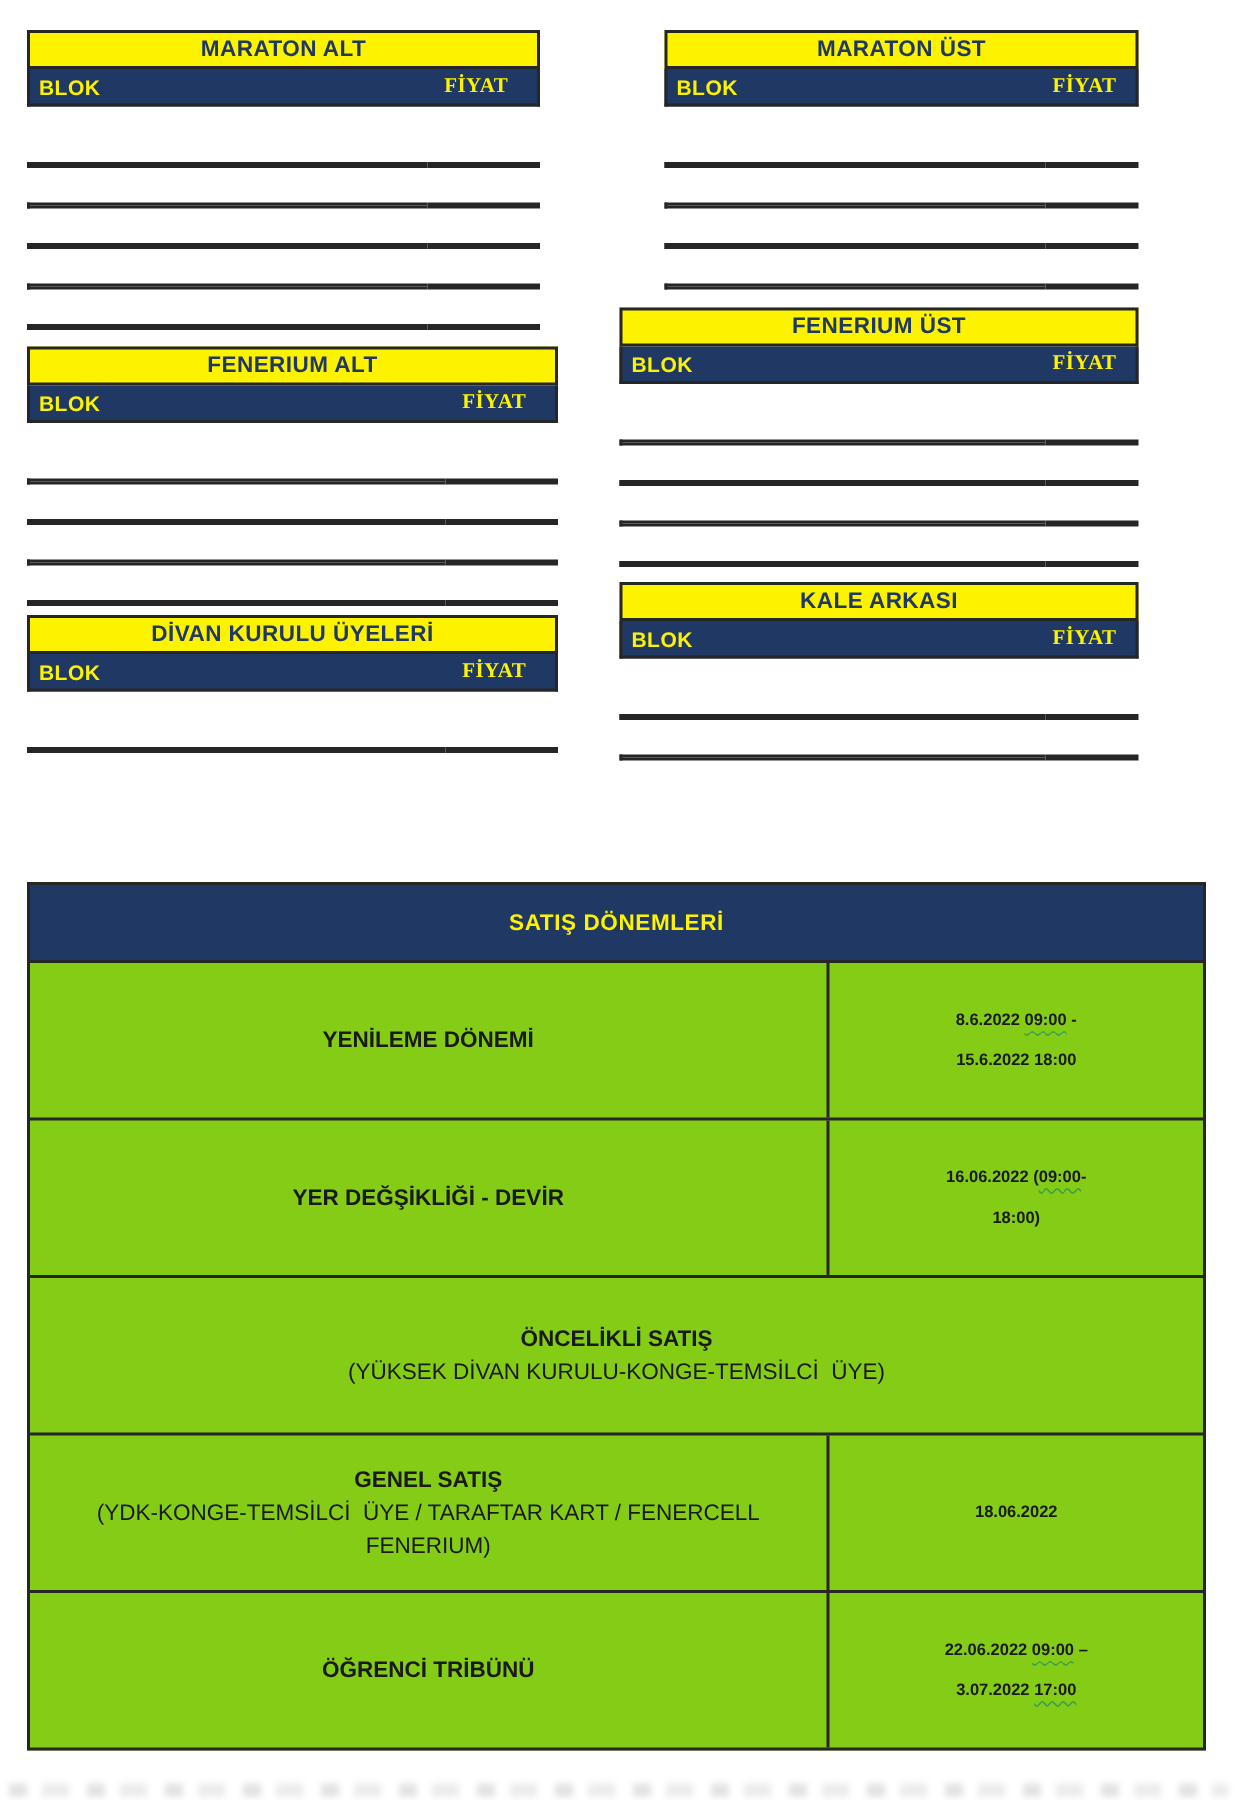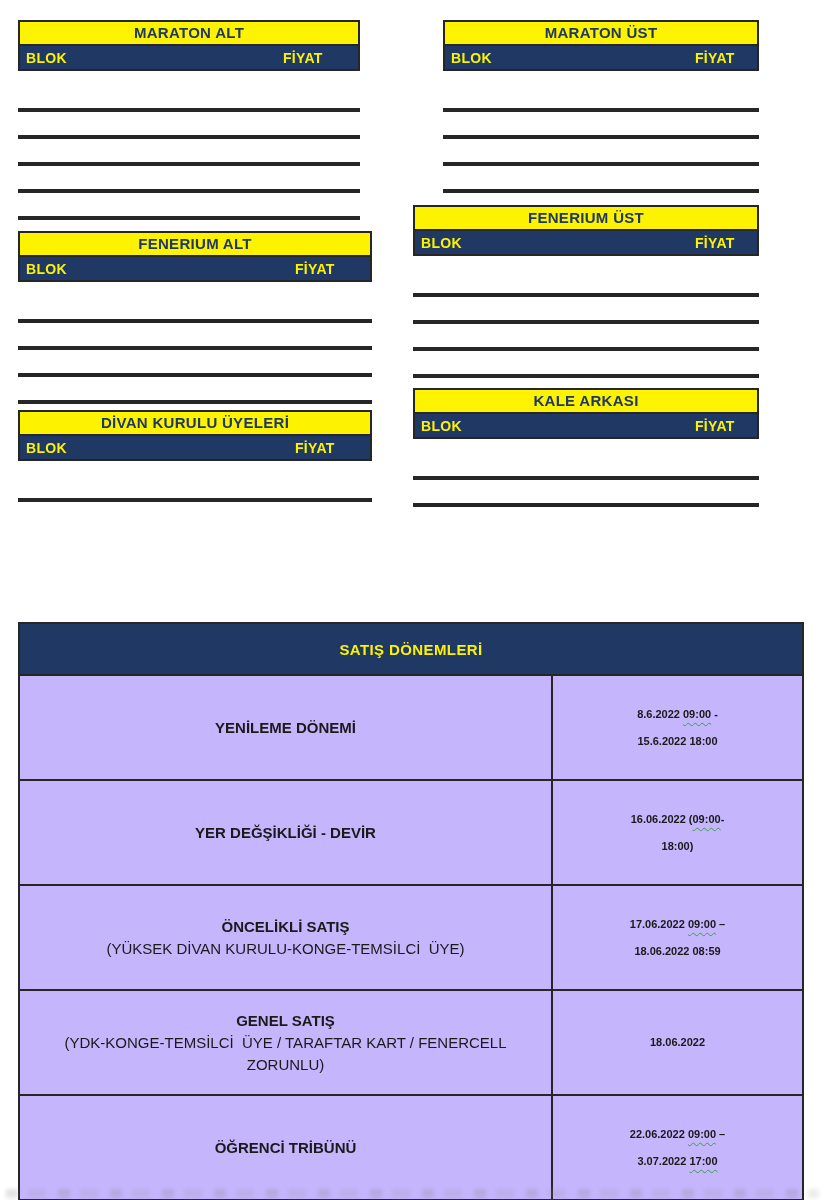--- a/index.html
+++ b/index.html
@@ -29,36 +29,36 @@
     background:var(--yellow);color:var(--navy);
     font-weight:bold;font-size:15px;line-height:22px;text-align:center;
     letter-spacing:.3px;
   }
   .pt-head{
     box-sizing:border-box;height:25px;border:2px solid var(--border);border-top:0;
     background:var(--navy);display:flex;align-items:center;
     color:var(--yellow);font-weight:bold;font-size:14px;letter-spacing:.3px;
   }
   .pt-head .c1{flex:1;padding-left:6px;}
-  .pt-head .c2{text-align:left;padding-right:6px;box-sizing:border-box;}
+  .pt-head .c2{text-align:center;padding-right:6px;box-sizing:border-box;font-family:Liberation Serif, serif;}
   .pt-row{box-sizing:border-box;height:24px;margin-top:3px;display:flex;background:#fff;}
   .pt-row .cell{
     box-sizing:border-box;border:2px solid var(--border);
     display:flex;align-items:center;font-size:19px;overflow:hidden;margin-top:34px;
   }
   .pt-row .c1{flex:1;padding-left:6px;border-right:0;white-space:pre;}
   .pt-row .c2{justify-content:center;padding:0 2px;}
   .pt-left .c2{width:75px;}
   .pt-right .c2{width:62px;}
   .price{font-family:"DejaVu Sans","Liberation Sans",sans-serif;font-size:14px;}
 
   
   .sales{
-    position:absolute;left:18px;top:622px;width:786px;box-sizing:border-box;
-    border:2px solid var(--border);background:#c4b5fd;
+    position:absolute;left:18px;top:588px;width:786px;box-sizing:border-box;
+    border:2px solid var(--border);background:#84cc16;
   }
   .sales-title{
     height:50px;background:var(--navy);color:var(--yellow);
     display:flex;align-items:center;justify-content:center;
     font-weight:bold;font-size:15px;letter-spacing:.4px;
   }
   .sales-row{display:flex;border-top:2px solid var(--border);height:103px;}
   .sales-label{
     flex:1;display:flex;flex-direction:column;align-items:center;justify-content:center;
     text-align:center;font-weight:bold;font-size:15px;line-height:22px;white-space:pre-wrap;
@@ -219,24 +219,23 @@
       <div class="sales-row">
         <div class="sales-label"><div class="lab-line">YENİLEME DÖNEMİ</div></div>
         <div class="sales-value"><div class="val-line"><span>8.6.2022 </span><span class="wavy">09:00</span><span> -</span></div><div class="val-line"><span>15.6.2022 18:00</span></div></div>
       </div>
       <div class="sales-row">
         <div class="sales-label"><div class="lab-line">YER DEĞŞİKLİĞİ - DEVİR</div></div>
         <div class="sales-value"><div class="val-line"><span>16.06.2022 (</span><span class="wavy">09:00</span><span>-</span></div><div class="val-line"><span>18:00)</span></div></div>
       </div>
       <div class="sales-row">
         <div class="sales-label"><div class="lab-line">ÖNCELİKLİ SATIŞ</div><div class="lab-line sub">(YÜKSEK DİVAN KURULU-KONGE-TEMSİLCİ  ÜYE)</div></div>
-        <div class="sales-value"><div class="val-line"><span>17.06.2022 </span><span class="wavy">09:00</span><span> –</span></div><div class="val-line"><span>18.06.2022 08:59</span></div></div>
-      </div>
-      <div class="sales-row">
-        <div class="sales-label"><div class="lab-line">GENEL SATIŞ</div><div class="lab-line sub">(YDK-KONGE-TEMSİLCİ  ÜYE / TARAFTAR KART / FENERCELL</div><div class="lab-line sub">ZORUNLU)</div></div>
+      </div>
+      <div class="sales-row">
+        <div class="sales-label"><div class="lab-line">GENEL SATIŞ</div><div class="lab-line sub">(YDK-KONGE-TEMSİLCİ  ÜYE / TARAFTAR KART / FENERCELL</div><div class="lab-line sub">FENERIUM)</div></div>
         <div class="sales-value"><div class="val-line"><span>18.06.2022</span></div></div>
       </div>
       <div class="sales-row">
         <div class="sales-label"><div class="lab-line">ÖĞRENCİ TRİBÜNÜ</div></div>
         <div class="sales-value"><div class="val-line"><span>22.06.2022 </span><span class="wavy">09:00</span><span> –</span></div><div class="val-line"><span>3.07.2022 </span><span class="wavy">17:00</span></div></div>
       </div>
     </div>
 </div>
 
 <div class="bottom-artifact"></div>

